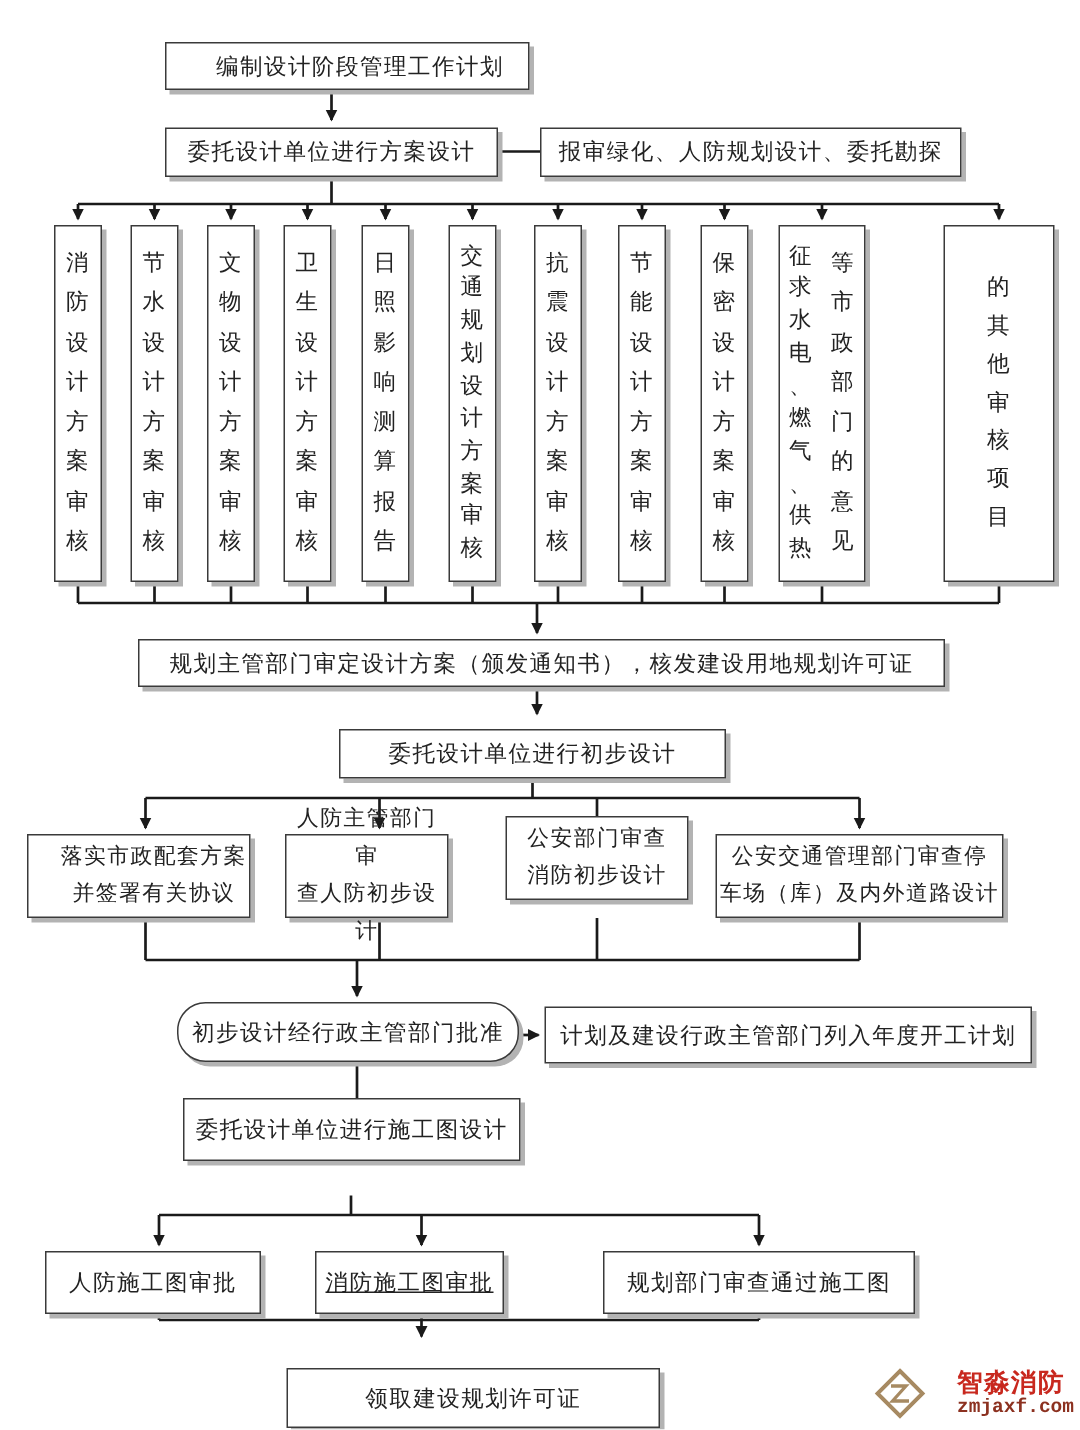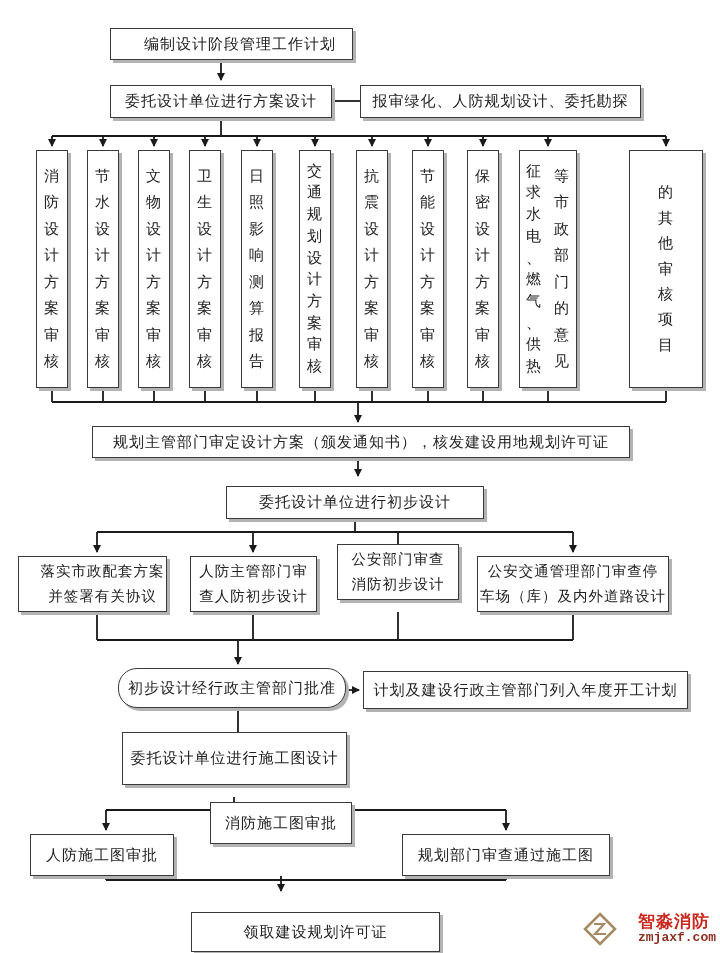--- a/index.html
+++ b/index.html
@@ -263,34 +263,34 @@
         <span>目</span>
       </div>
   </div>
 
   <div class="node" style="left:92px;top:426px;width:538px;height:32px;">规划主管部门审定设计方案（颁发通知书），核发建设用地规划许可证</div>
 
   <div class="node" style="left:226px;top:486px;width:258px;height:33px;">委托设计单位进行初步设计</div>
 
   <div class="node multiline" style="left:18px;top:556px;width:149px;height:56px;padding-left:20px;">落实市政配套方案
 并签署有关协议</div>
-  <div class="node multiline" style="left:190px;top:556px;width:127px;height:56px;">人防主管部门审
+  <div class="node multiline" style="left:190px;top:556px;width:109px;height:56px;">人防主管部门审
 查人防初步设计</div>
   <div class="node multiline" style="left:337px;top:544px;width:122px;height:56px;">公安部门审查
 消防初步设计</div>
   <div class="node multiline" style="left:477px;top:556px;width:192px;height:56px;">公安交通管理部门审查停
 车场（库）及内外道路设计</div>
 
   <div class="node" style="left:118px;top:668px;width:228px;height:40px;border-radius:19px;">初步设计经行政主管部门批准</div>
   <div class="node" style="left:363px;top:671px;width:325px;height:38px;">计划及建设行政主管部门列入年度开工计划</div>
 
-  <div class="node" style="left:122px;top:732px;width:225px;height:53px;text-align:right;">委托设计单位进行施工图设计</div>
+  <div class="node" style="left:122px;top:732px;width:225px;height:42px;text-align:right;">委托设计单位进行施工图设计</div>
 
   <div class="node" style="left:30px;top:834px;width:144px;height:42px;">人防施工图审批</div>
-  <div class="node" style="left:210px;top:802px;width:142px;height:42px;">消防施工图审批</div>
+  <div class="node" style="left:210px;top:834px;width:126px;height:42px;text-decoration:underline;">消防施工图审批</div>
   <div class="node" style="left:402px;top:834px;width:208px;height:42px;">规划部门审查通过施工图</div>
 
   <div class="node" style="left:170px;top:912px;width:249px;height:40px;margin-left:21px;">领取建设规划许可证</div>
 
   <div id="watermark">
     <svg width="36" height="36" viewBox="0 0 36 36">
       <g stroke="#a78a62" stroke-width="2.6" fill="none">
         <path d="M18 3 L33 18 L18 33 L3 18 Z"></path>
         <path d="M12 13 L22 13 L13 23 L24 23" stroke-width="2.2"></path>
       </g>

